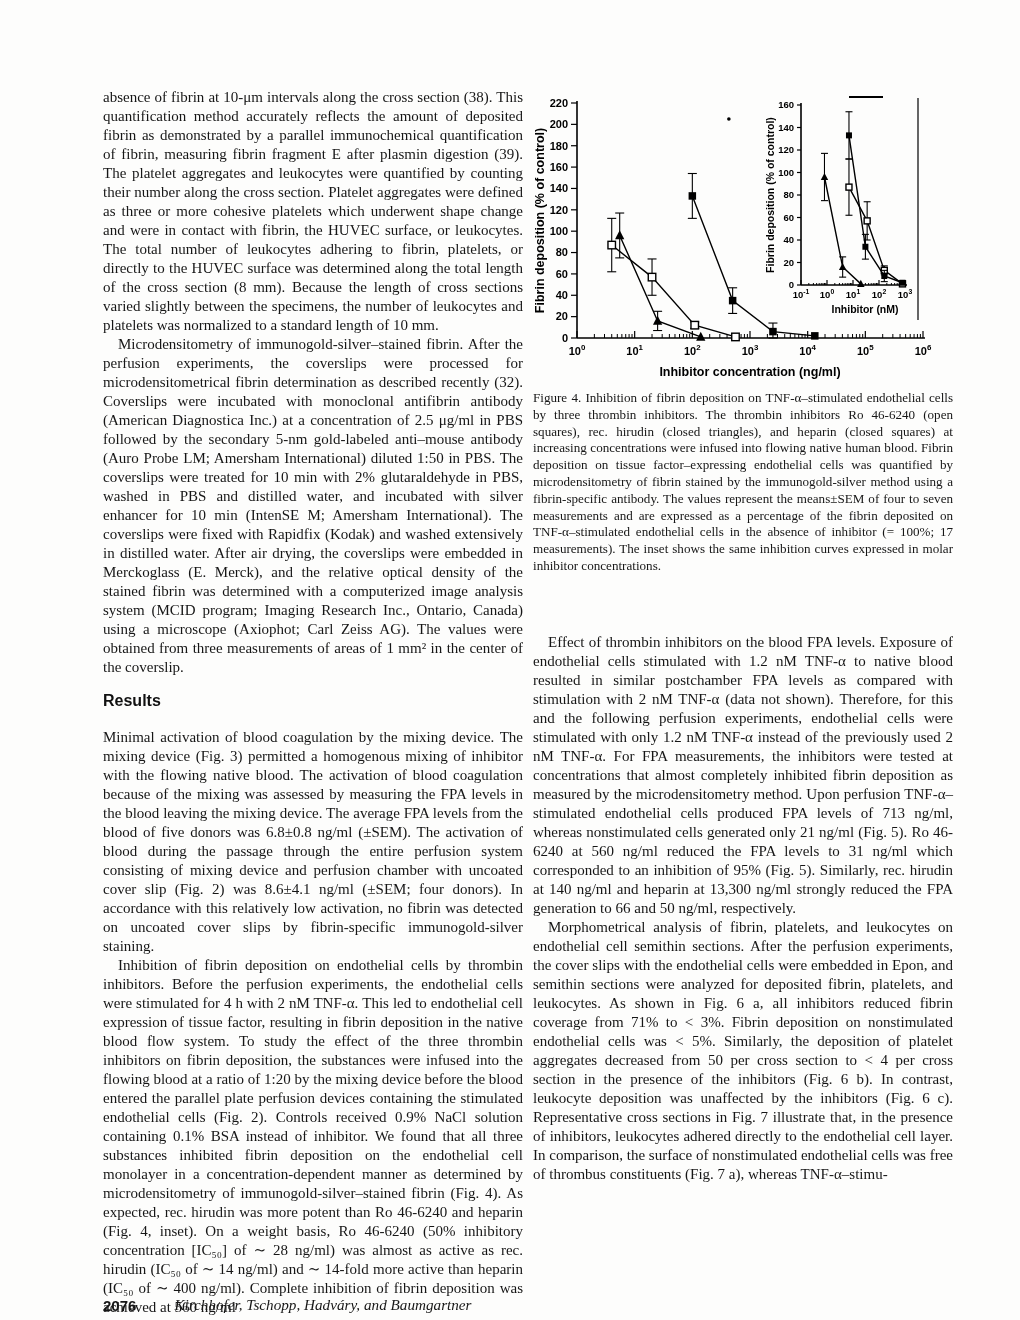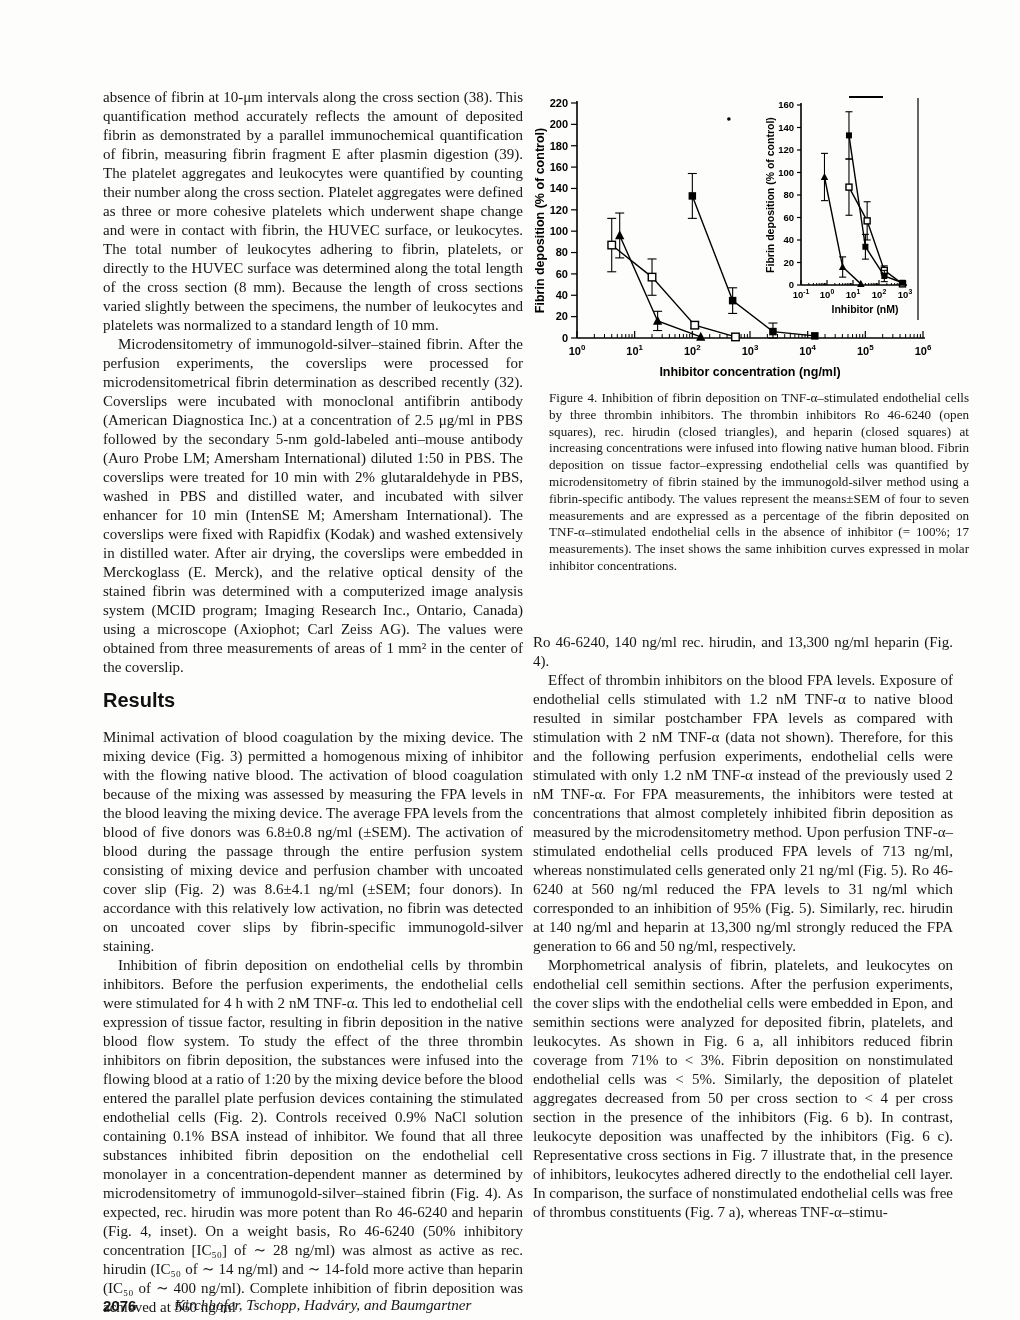--- a/index.html
+++ b/index.html
@@ -2,22 +2,22 @@
 <html><head>
 <meta charset="utf-8">
 <style>
   html,body{margin:0;padding:0;background:#ffffff;}
   .page{position:relative;width:1020px;height:1320px;background:#fdfdfc;color:#161616;overflow:hidden;}
   .col{position:absolute;width:420px;}
   .body-text{font:15px/19px "Liberation Serif","DejaVu Serif",serif;text-align:justify;}
   .body-text p{margin:0;}
   .indent{text-indent:15px;}
   .it{}
-  h2.heading{font-family:"Liberation Sans","DejaVu Sans",sans-serif;font-weight:bold;font-size:20px;margin:14px 0 18px 0;color:#111;}
-  .caption{font:13.1px/16.8px "Liberation Serif","DejaVu Serif",serif;text-align:justify;margin-left:16px;}
+  h2.heading{font-family:"Liberation Sans","DejaVu Sans",sans-serif;font-weight:bold;font-size:16px;margin:14px 0 18px 0;color:#111;}
+  .caption{font:13.1px/16.8px "Liberation Serif","DejaVu Serif",serif;text-align:justify;}
   .figure{position:absolute;top:0;left:0;}
   svg text{font-family:"Liberation Sans","DejaVu Sans",sans-serif;font-weight:bold;fill:#000;}
   .footer{position:absolute;top:1296px;left:103px;display:flex;align-items:flex-end;gap:24px;}
   .pageno{font-family:"Liberation Sans","DejaVu Sans",sans-serif;font-weight:bold;font-size:15px;}
   .authors{font:italic 15.2px "Liberation Serif","DejaVu Serif",serif;margin-left:14px;}
 </style>
 </head>
 <body>
 
 <div class="page">
@@ -261,21 +261,20 @@
         <line x1="347.80711954905405" y1="193.625" x2="354.80711954905405" y2="193.625" stroke="#000" stroke-width="1.1"></line>
         <rect x="312.97254904037067" y="44.375" width="6" height="6" fill="#000"></rect>
         <rect x="329.4051526227112" y="155.75" width="6" height="6" fill="#000"></rect>
         <rect x="348.30711954905405" y="185" width="6" height="6" fill="#000"></rect>
         <rect x="366.48033966179054" y="191.75" width="6" height="6" fill="#000"></rect>
         <line x1="385" y1="10" x2="385" y2="232" stroke="#000" stroke-width="1.2"></line>
         <line x1="316" y1="9" x2="350" y2="9" stroke="#000" stroke-width="2"></line>
       </svg>
     <div class="caption" style="position:absolute;top:302px;left:0;width:420px;"><span class="it">Figure 4.</span><span> Inhibition of fibrin deposition on TNF-α–stimulated endothelial cells by three thrombin inhibitors. The thrombin inhibitors Ro 46-6240 (</span><span class="it">open squares</span><span>), rec. hirudin (</span><span class="it">closed triangles</span><span>), and heparin (</span><span class="it">closed squares</span><span>) at increasing concentrations were infused into flowing native human blood. Fibrin deposition on tissue factor–expressing endothelial cells was quantified by microdensitometry of fibrin stained by the immunogold-silver method using a fibrin-specific antibody. The values represent the means±SEM of four to seven measurements and are expressed as a percentage of the fibrin deposited on TNF-α–stimulated endothelial cells in the absence of inhibitor (= 100%; 17 measurements). The inset shows the same inhibition curves expressed in molar inhibitor concentrations.</span></div>
     <div class="body-text" style="position:absolute;top:545px;left:0;width:420px;">
-      <p><span>Ro 46-6240, 140 ng/ml rec. hirudin, and 13,300 ng/ml heparin (Fig. 4).</span></p>
       <p class="indent"><span class="it">Effect of thrombin inhibitors on the blood FPA levels.</span><span> Exposure of endothelial cells stimulated with 1.2 nM TNF-α to native blood resulted in similar postchamber FPA levels as compared with stimulation with 2 nM TNF-α (data not shown). Therefore, for this and the following perfusion experiments, endothelial cells were stimulated with only 1.2 nM TNF-α instead of the previously used 2 nM TNF-α. For FPA measurements, the inhibitors were tested at concentrations that almost completely inhibited fibrin deposition as measured by the microdensitometry method. Upon perfusion TNF-α–stimulated endothelial cells produced FPA levels of 713 ng/ml, whereas nonstimulated cells generated only 21 ng/ml (Fig. 5). Ro 46-6240 at 560 ng/ml reduced the FPA levels to 31 ng/ml which corresponded to an inhibition of 95% (Fig. 5). Similarly, rec. hirudin at 140 ng/ml and heparin at 13,300 ng/ml strongly reduced the FPA generation to 66 and 50 ng/ml, respectively.</span></p>
       <p class="indent"><span class="it">Morphometrical analysis of fibrin, platelets, and leukocytes on endothelial cell semithin sections.</span><span> After the perfusion experiments, the cover slips with the endothelial cells were embedded in Epon, and semithin sections were analyzed for deposited fibrin, platelets, and leukocytes. As shown in Fig. 6 </span><span class="it">a</span><span>, all inhibitors reduced fibrin coverage from 71% to &lt; 3%. Fibrin deposition on nonstimulated endothelial cells was &lt; 5%. Similarly, the deposition of platelet aggregates decreased from 50 per cross section to &lt; 4 per cross section in the presence of the inhibitors (Fig. 6 </span><span class="it">b</span><span>). In contrast, leukocyte deposition was unaffected by the inhibitors (Fig. 6 </span><span class="it">c</span><span>). Representative cross sections in Fig. 7 illustrate that, in the presence of inhibitors, leukocytes adhered directly to the endothelial cell layer. In comparison, the surface of nonstimulated endothelial cells was free of thrombus constituents (Fig. 7 </span><span class="it">a</span><span>), whereas TNF-α–stimu-</span></p>
     </div>
   </div>
 
   <div class="footer">
     <span class="pageno">2076</span>
     <span class="authors">Kirchhofer, Tschopp, Hadváry, and Baumgartner</span>
   </div>
 

